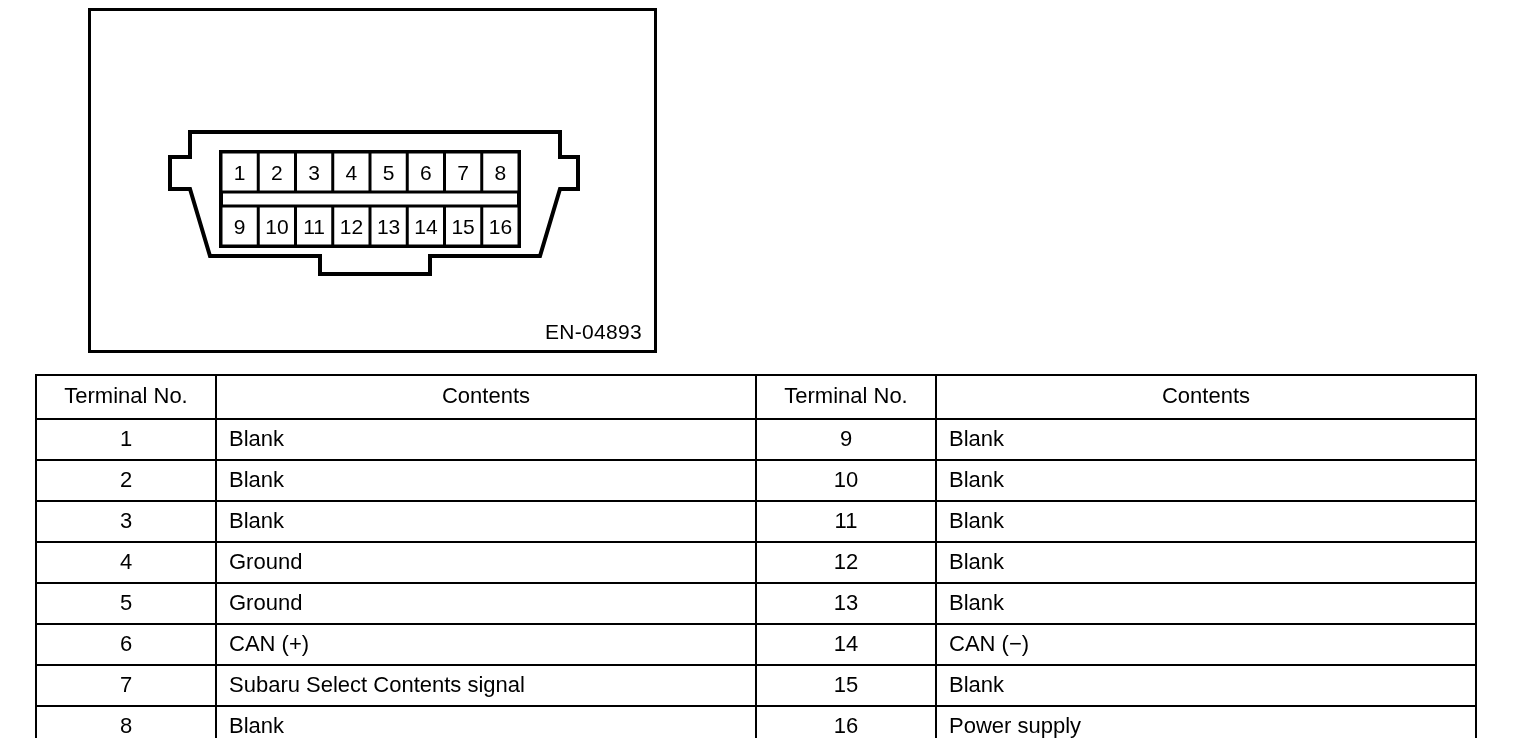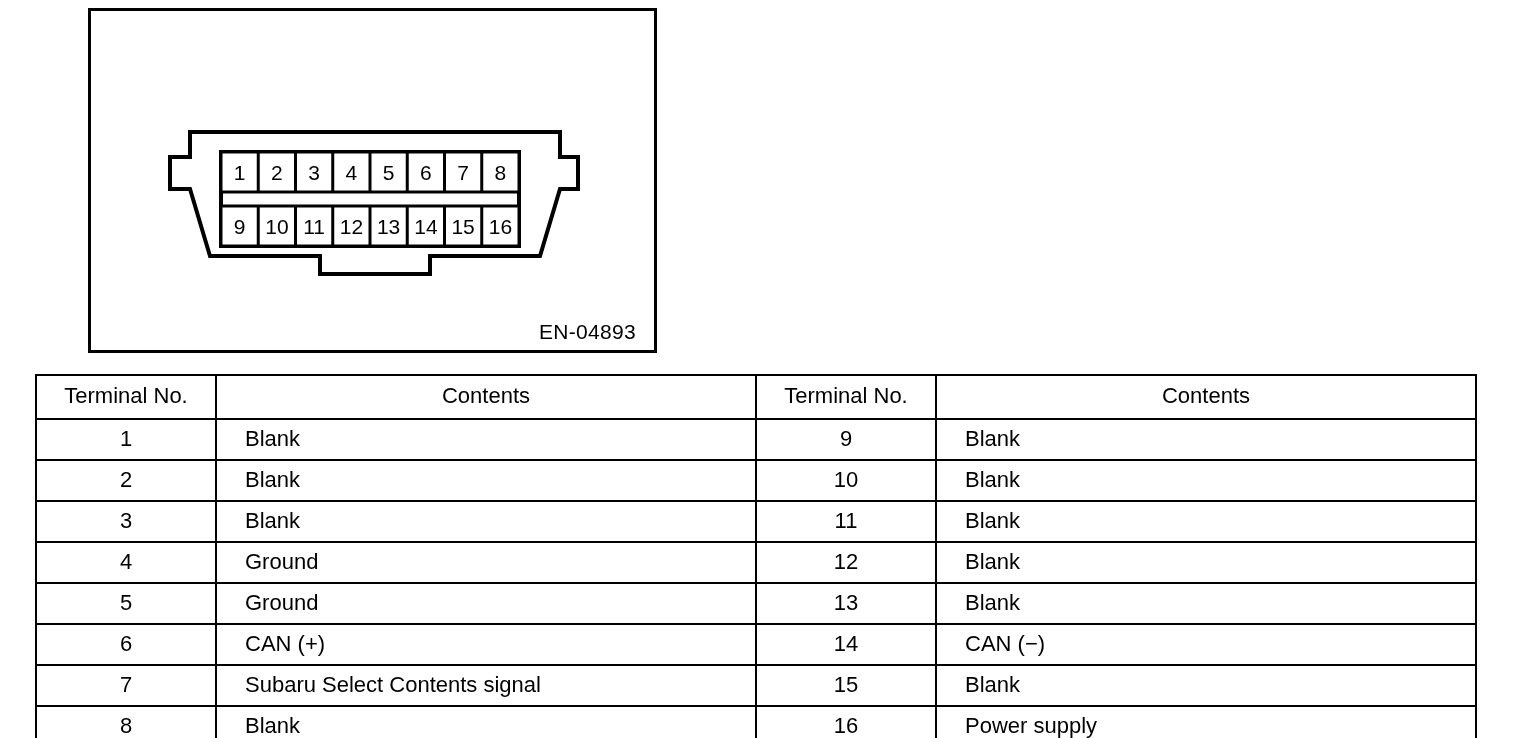--- a/index.html
+++ b/index.html
@@ -23,21 +23,21 @@
     top: 8px;
     width: 569px;
     height: 345px;
     border: 3px solid #000;
     box-sizing: border-box;
     background: #fff;
   }
 
   #figure-caption {
     position: absolute;
-    right: 18px;
+    right: 12px;
     bottom: 6px;
     font-size: 21px;
     letter-spacing: 0.3px;
     white-space: nowrap;
   }
 
   
   #connector-drawing {
     position: absolute;
     left: 72px;
@@ -79,21 +79,21 @@
   }
   #terminal-table th {
     height: 40px;
     text-align: center;
   }
   #terminal-table td.term-no {
     text-align: center;
   }
   #terminal-table td.contents {
     text-align: left;
-    padding-left: 28px;
+    padding-left: 12px;
   }
 </style>
 </head>
 <body>
 
 <div id="figure-panel">
 
   <div id="connector-drawing">
     <svg width="420" height="170" viewBox="0 0 420 170" xmlns="http://www.w3.org/2000/svg">
 

